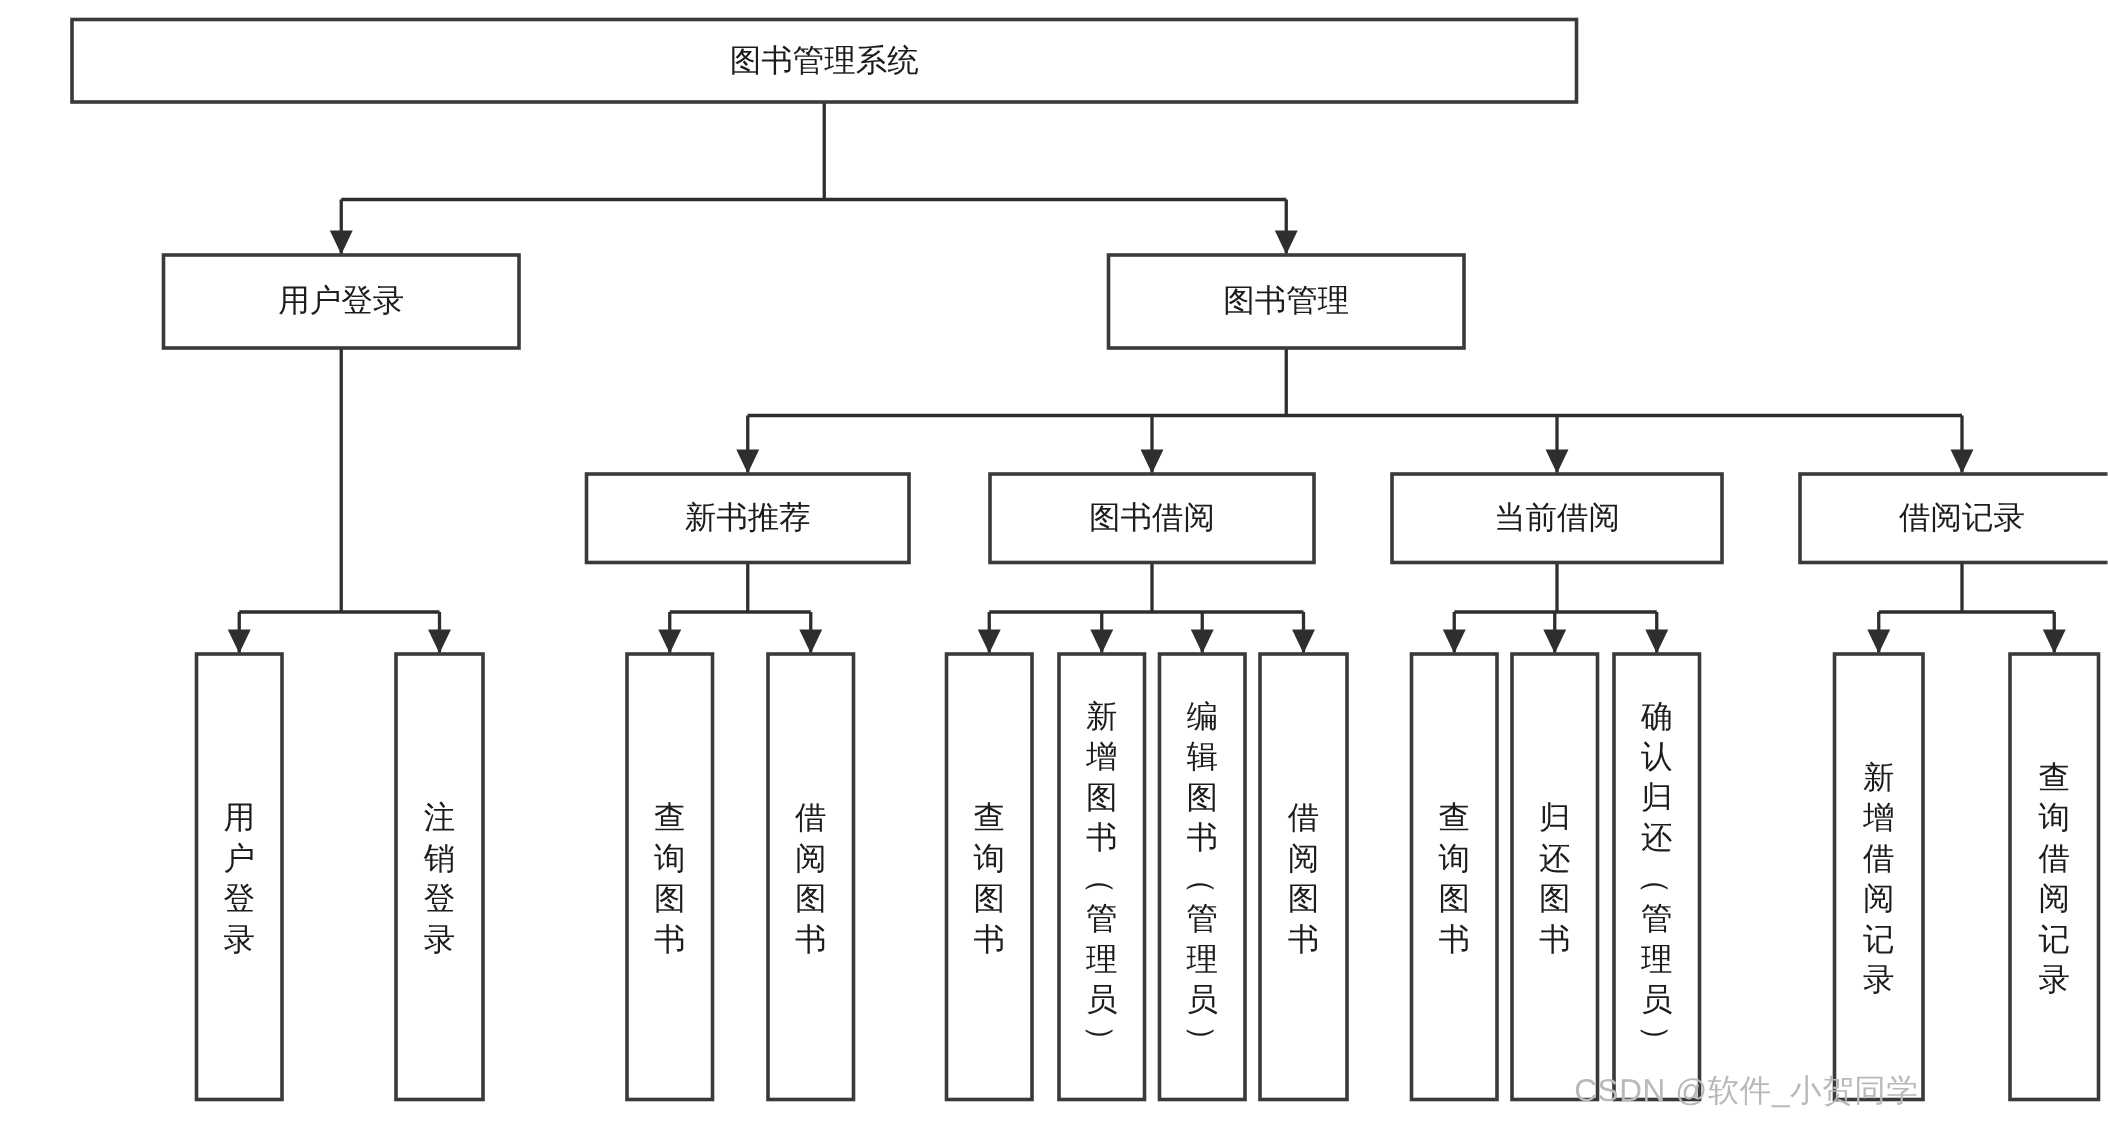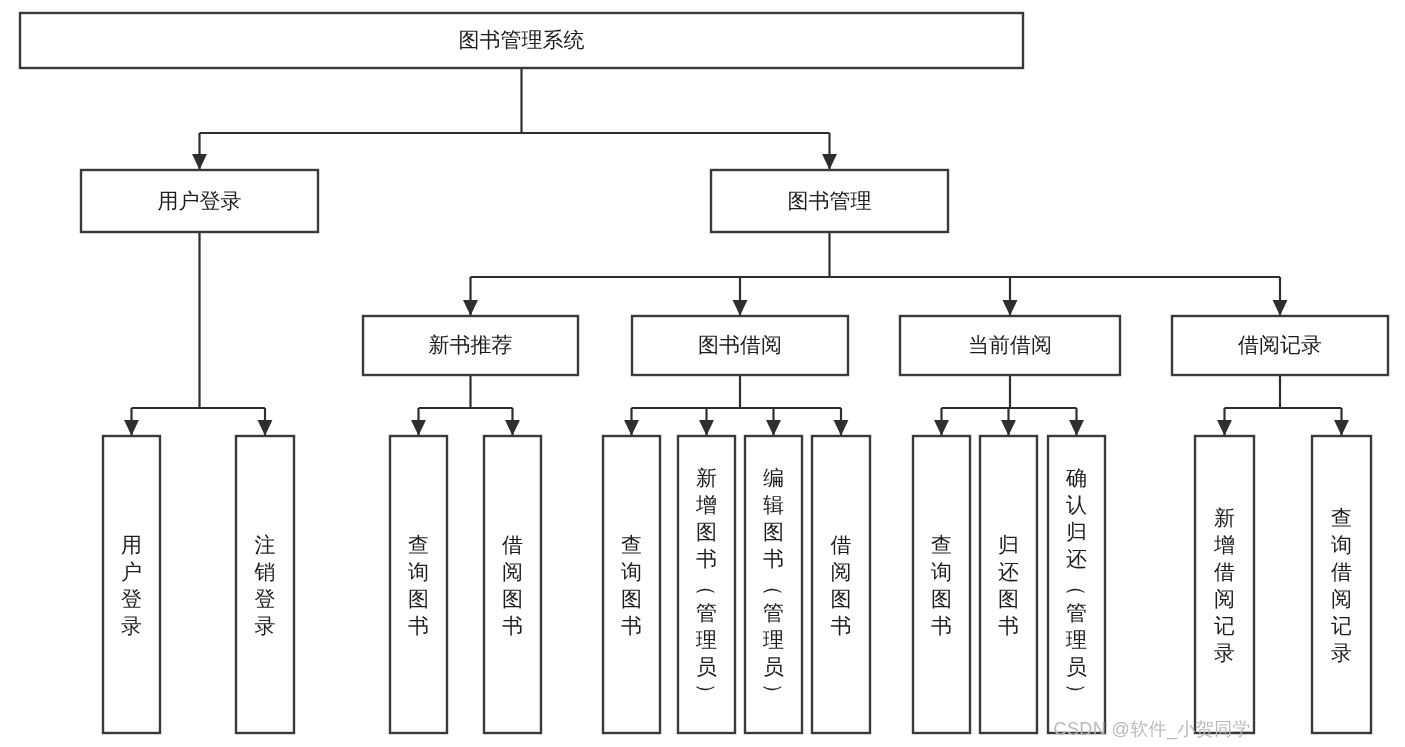--- a/index.html
+++ b/index.html
@@ -12,20 +12,21 @@
     height: 747px;
     font-family: "Liberation Sans", "DejaVu Sans", sans-serif;
     overflow: hidden;
     position: relative;
   }
   #diagram-root {
     position: absolute;
     top: 0; left: 0;
     width: 1263px;
     height: 747px;
+    padding-left: 28px;
   }
   svg.tree {
     display: block;
     width: 1405px;
     height: 747px;
   }
   .node-box {
     fill: #ffffff;
     stroke: #3a3a3a;
     stroke-width: 2.4;
@@ -51,21 +52,21 @@
   }
   .arrow-head {
     fill: #2e2e2e;
     stroke: none;
   }
   .watermark {
     position: absolute;
     right: 12px;
     bottom: 6px;
     font-family: "Liberation Sans", "DejaVu Sans", sans-serif;
-    font-size: 18px;
+    font-size: 21px;
     color: #b9b9b9;
     white-space: nowrap;
     letter-spacing: 0.4px;
   }
 </style>
 </head>
 <body>
 
 <div id="diagram-root">
   <svg class="tree" viewBox="0 0 1405 747" xmlns="http://www.w3.org/2000/svg">

